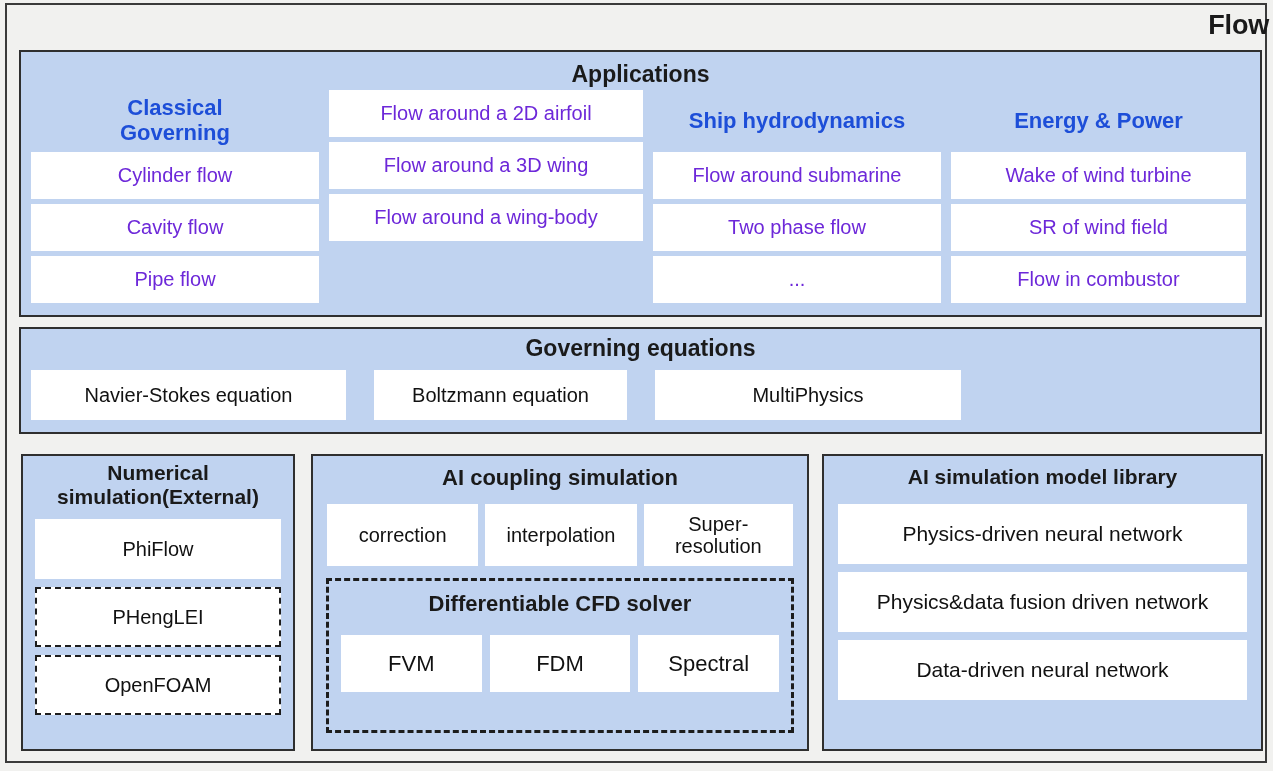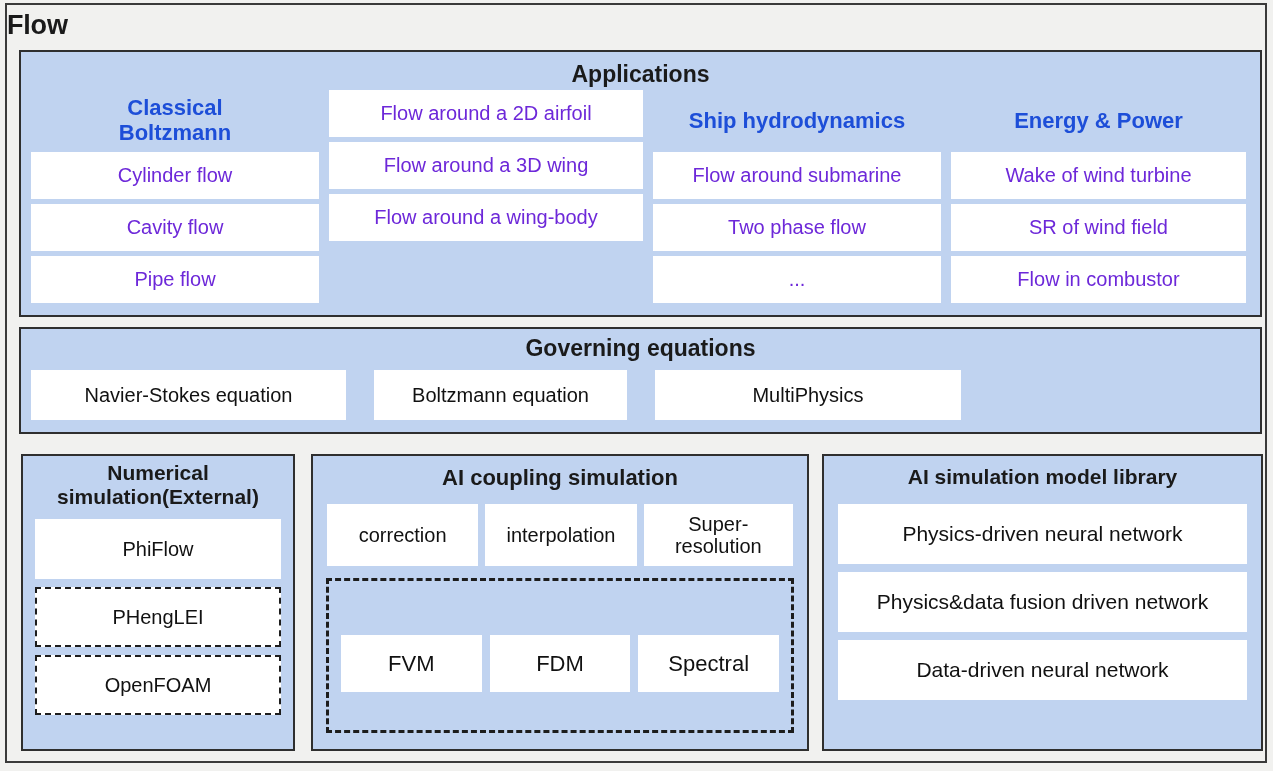--- a/index.html
+++ b/index.html
@@ -30,21 +30,21 @@
     border: 2px solid #3a3a3a;
     background: #f1f1ef;
   }
 
   
   .flow-title {
     position: absolute;
     left: 0;
     top: 5px;
     width: 1262px;
-    text-align: left;
+    text-align: right;
     font-size: 27px;
     font-weight: bold;
     color: #1a1a1a;
     letter-spacing: -0.2px;
     font-family: "Liberation Sans", sans-serif;
   }
 
   
   .blue-box {
     position: absolute;
@@ -283,21 +283,21 @@
 
     <div class="blue-box" id="applications">
       <div class="section-title">Applications</div>
 
       <div class="app-grid">
 
         <div class="app-col col-w1">
           <div class="app-col-head">
             <span>
               <span>Classical</span><br>
-              <span>Boltzmann</span>
+              <span>Governing</span>
             </span>
           </div>
           <div class="cell">Cylinder flow</div>
           <div class="cell">Cavity flow</div>
           <div class="cell">Pipe flow</div>
         </div>
 
         <div class="app-col col-w2">
           <div class="cell">Flow around a 2D airfoil</div>
           <div class="cell">Flow around a 3D wing</div>
@@ -347,20 +347,21 @@
 
       <div id="coupling-row">
         <div class="panel-cell cp-w1">correction</div>
         <div class="panel-cell cp-w2">interpolation</div>
         <div class="panel-cell cp-w3">
           <span><span>Super-</span><br><span>resolution</span></span>
         </div>
       </div>
 
       <div id="solver-box">
+        <div class="section-title">Differentiable CFD solver</div>
         <div id="solver-row">
           <div class="panel-cell">FVM</div>
           <div class="panel-cell">FDM</div>
           <div class="panel-cell">Spectral</div>
         </div>
       </div>
     </div>
 
     <div class="blue-box" id="panel-library">
       <div class="section-title">AI simulation model library</div>

